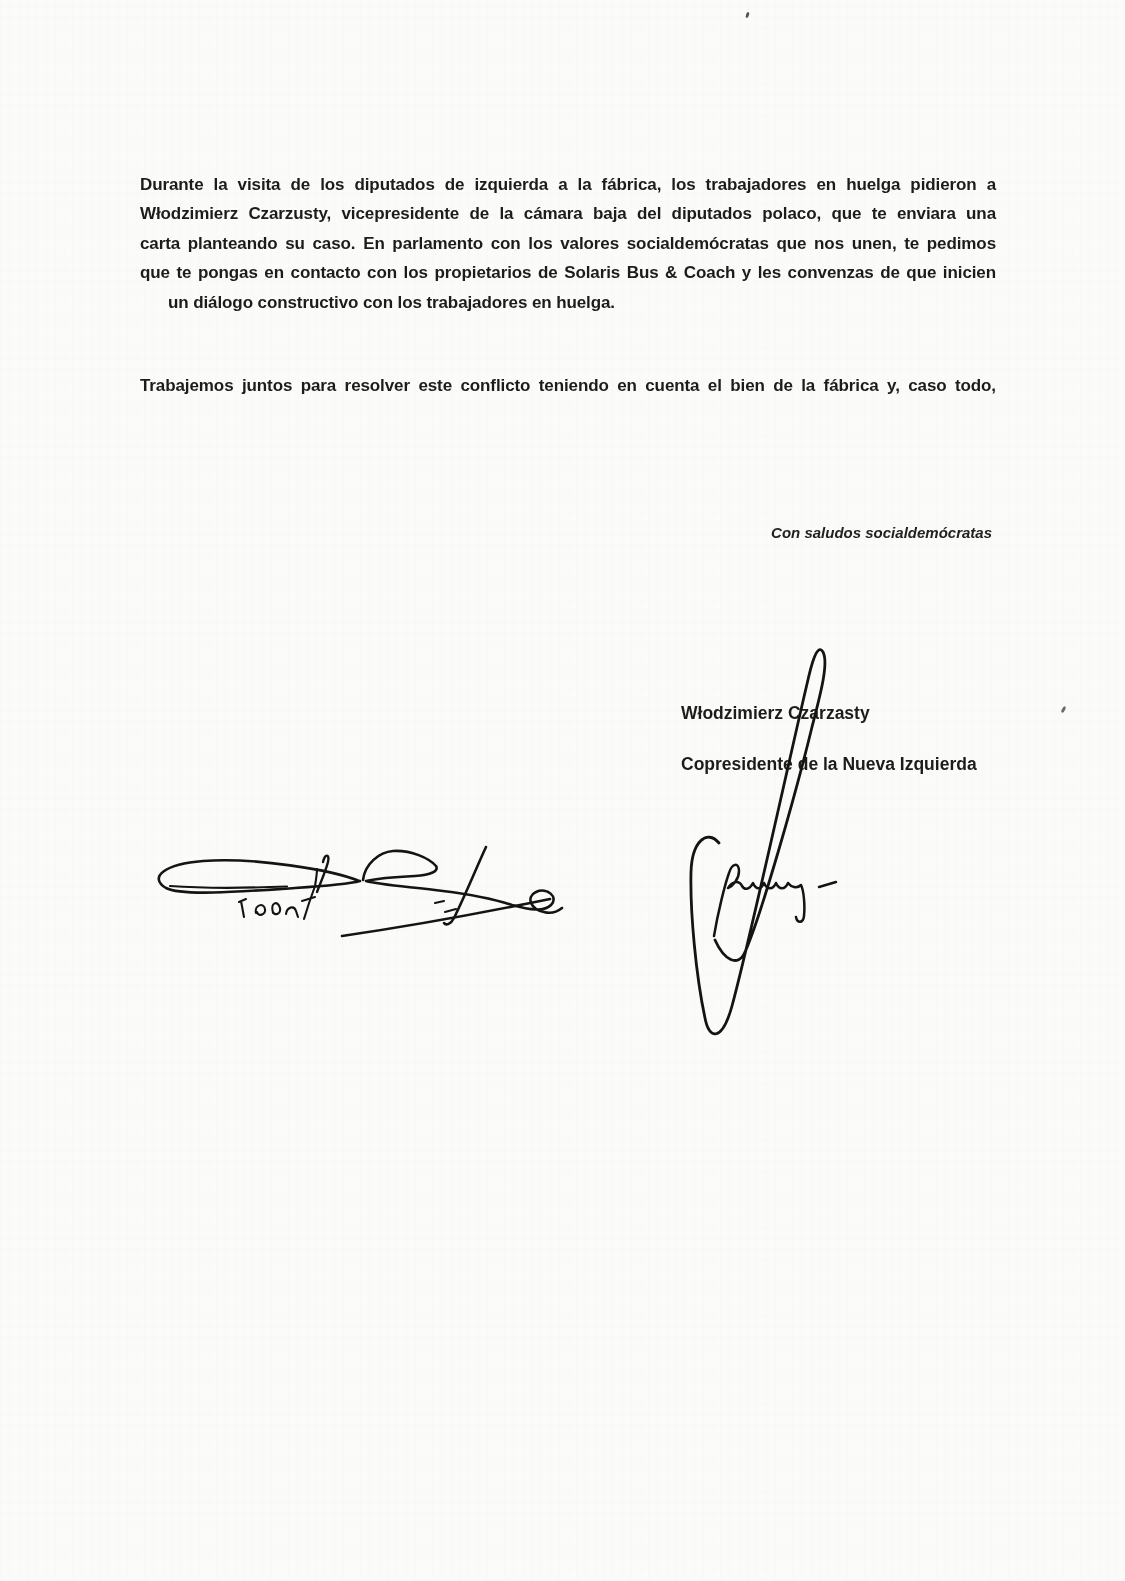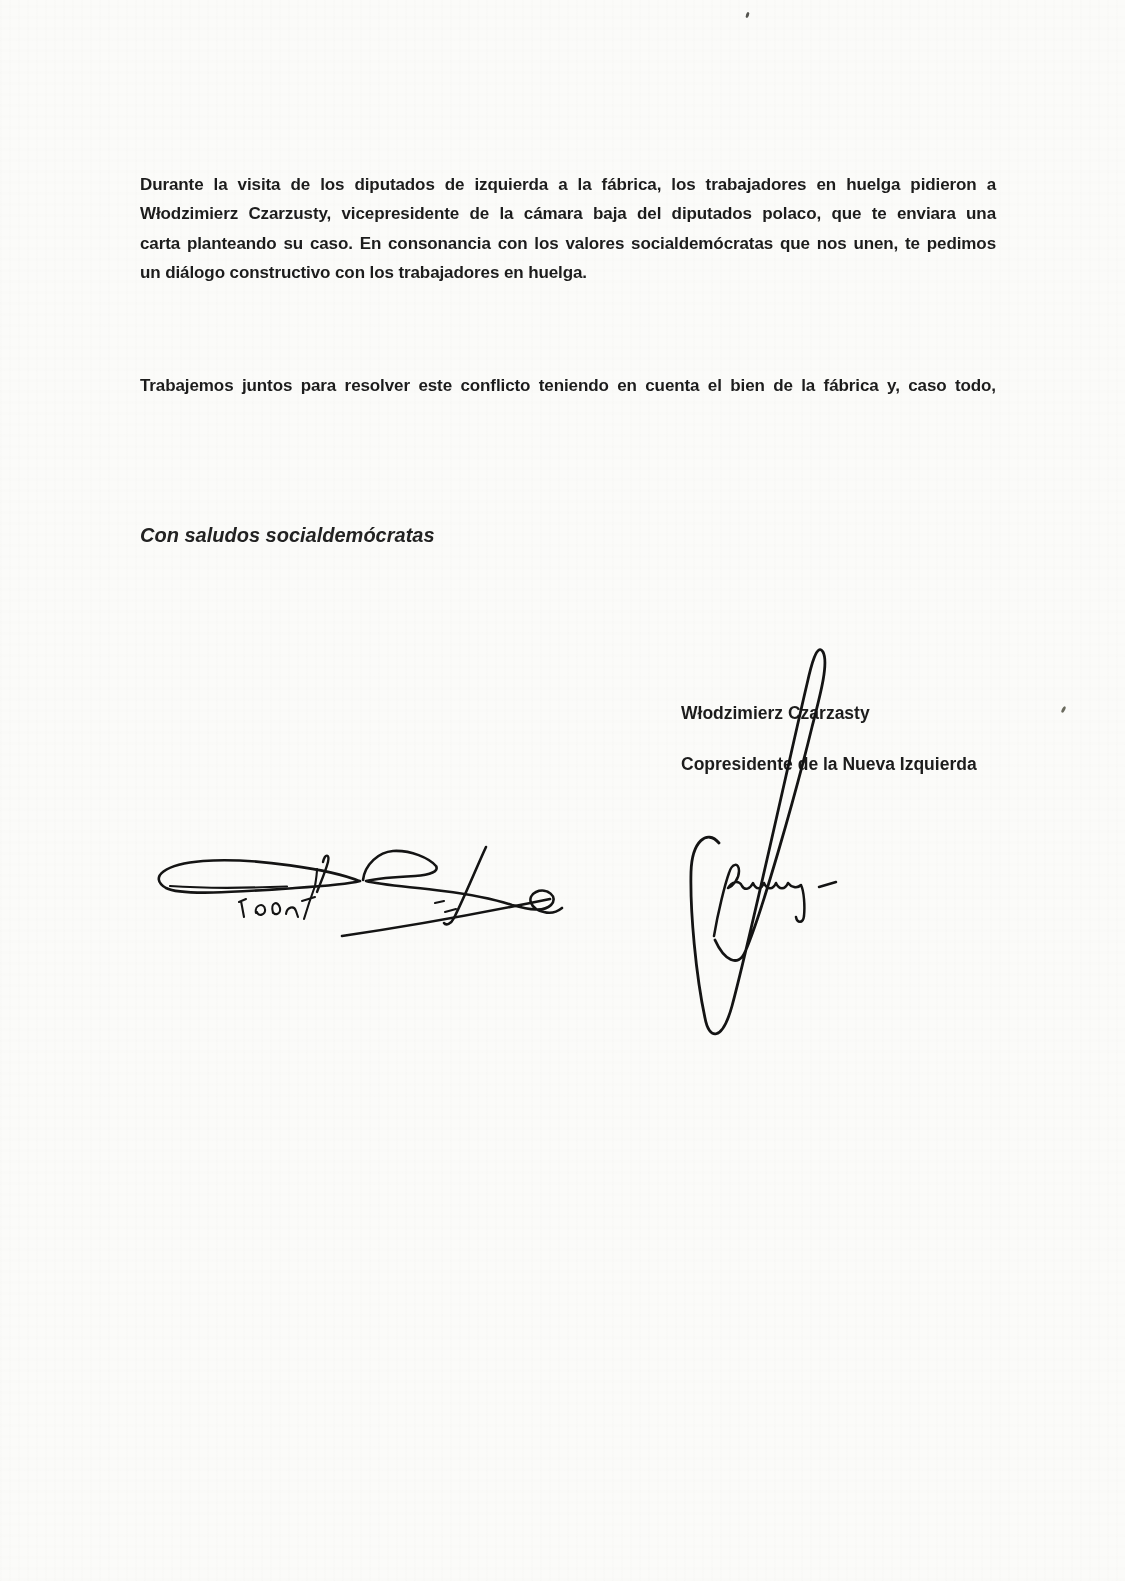--- a/index.html
+++ b/index.html
@@ -29,29 +29,31 @@
     line-height: 29.4px;
     color: #1c1c1c;
   }
   .para .jline {
     text-align: justify;
     text-align-last: justify;
   }
   .para .lline {
     text-align: left;
     text-align-last: left;
+    margin-left: 28px;
   }
   .para-1 { top: 170px; }
   .para-2 { top: 371px; }
   .closing {
     position: absolute;
     left: 140px;
     top: 524px;
     width: 852px;
-    font-size: 20px;
+    text-align: right;
+    font-size: 15px;
     font-style: italic;
     font-weight: 600;
     color: #222222;
   }
   .sig-block {
     position: absolute;
     top: 701px;
     font-size: 17.5px;
     font-weight: 600;
     color: #1c1c1c;
@@ -81,21 +83,22 @@
   .speck-right  { left: 1062px; top: 706px; width: 3px; height: 7px; transform: rotate(28deg); background:#6a6a5e; }
 </style>
 </head>
 <body>
 
 <div class="page">
 
   <div class="para para-1">
     <div class="jline">Durante la visita de los diputados de izquierda a la fábrica, los trabajadores en huelga pidieron a</div>
     <div class="jline">Włodzimierz Czarzusty, vicepresidente de la cámara baja del diputados polaco, que te enviara una</div>
-    <div class="jline">carta planteando su caso. En consonancia con los valores socialdemócratas que nos unen, te pedimos</div>
+    <div class="jline">carta planteando su caso. En parlamento con los valores socialdemócratas que nos unen, te pedimos</div>
+    <div class="jline">que te pongas en contacto con los propietarios de Solaris Bus &amp; Coach y les convenzas de que inicien</div>
     <div class="lline">un diálogo constructivo con los trabajadores en huelga.</div>
   </div>
 
   <div class="para para-2">
     <div class="jline">Trabajemos juntos para resolver este conflicto teniendo en cuenta el bien de la fábrica y, caso todo,</div>
   </div>
 
   <div class="closing">Con saludos socialdemócratas</div>
 
 

